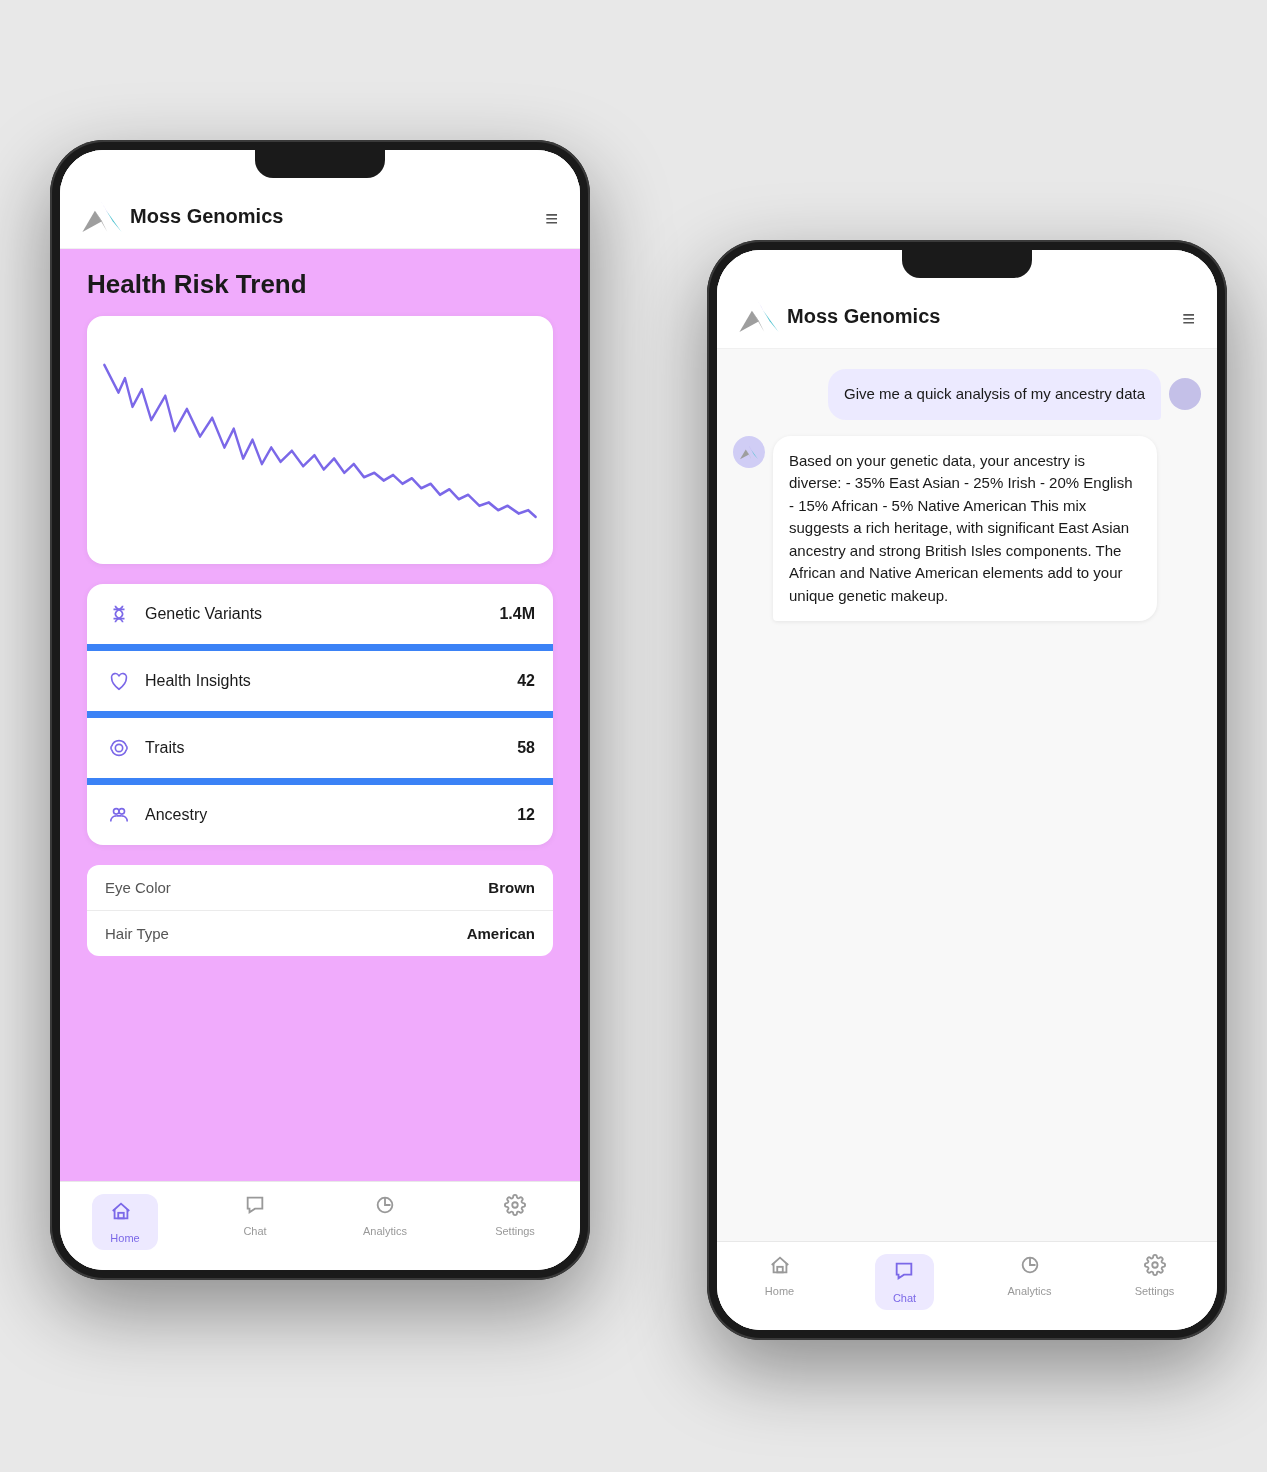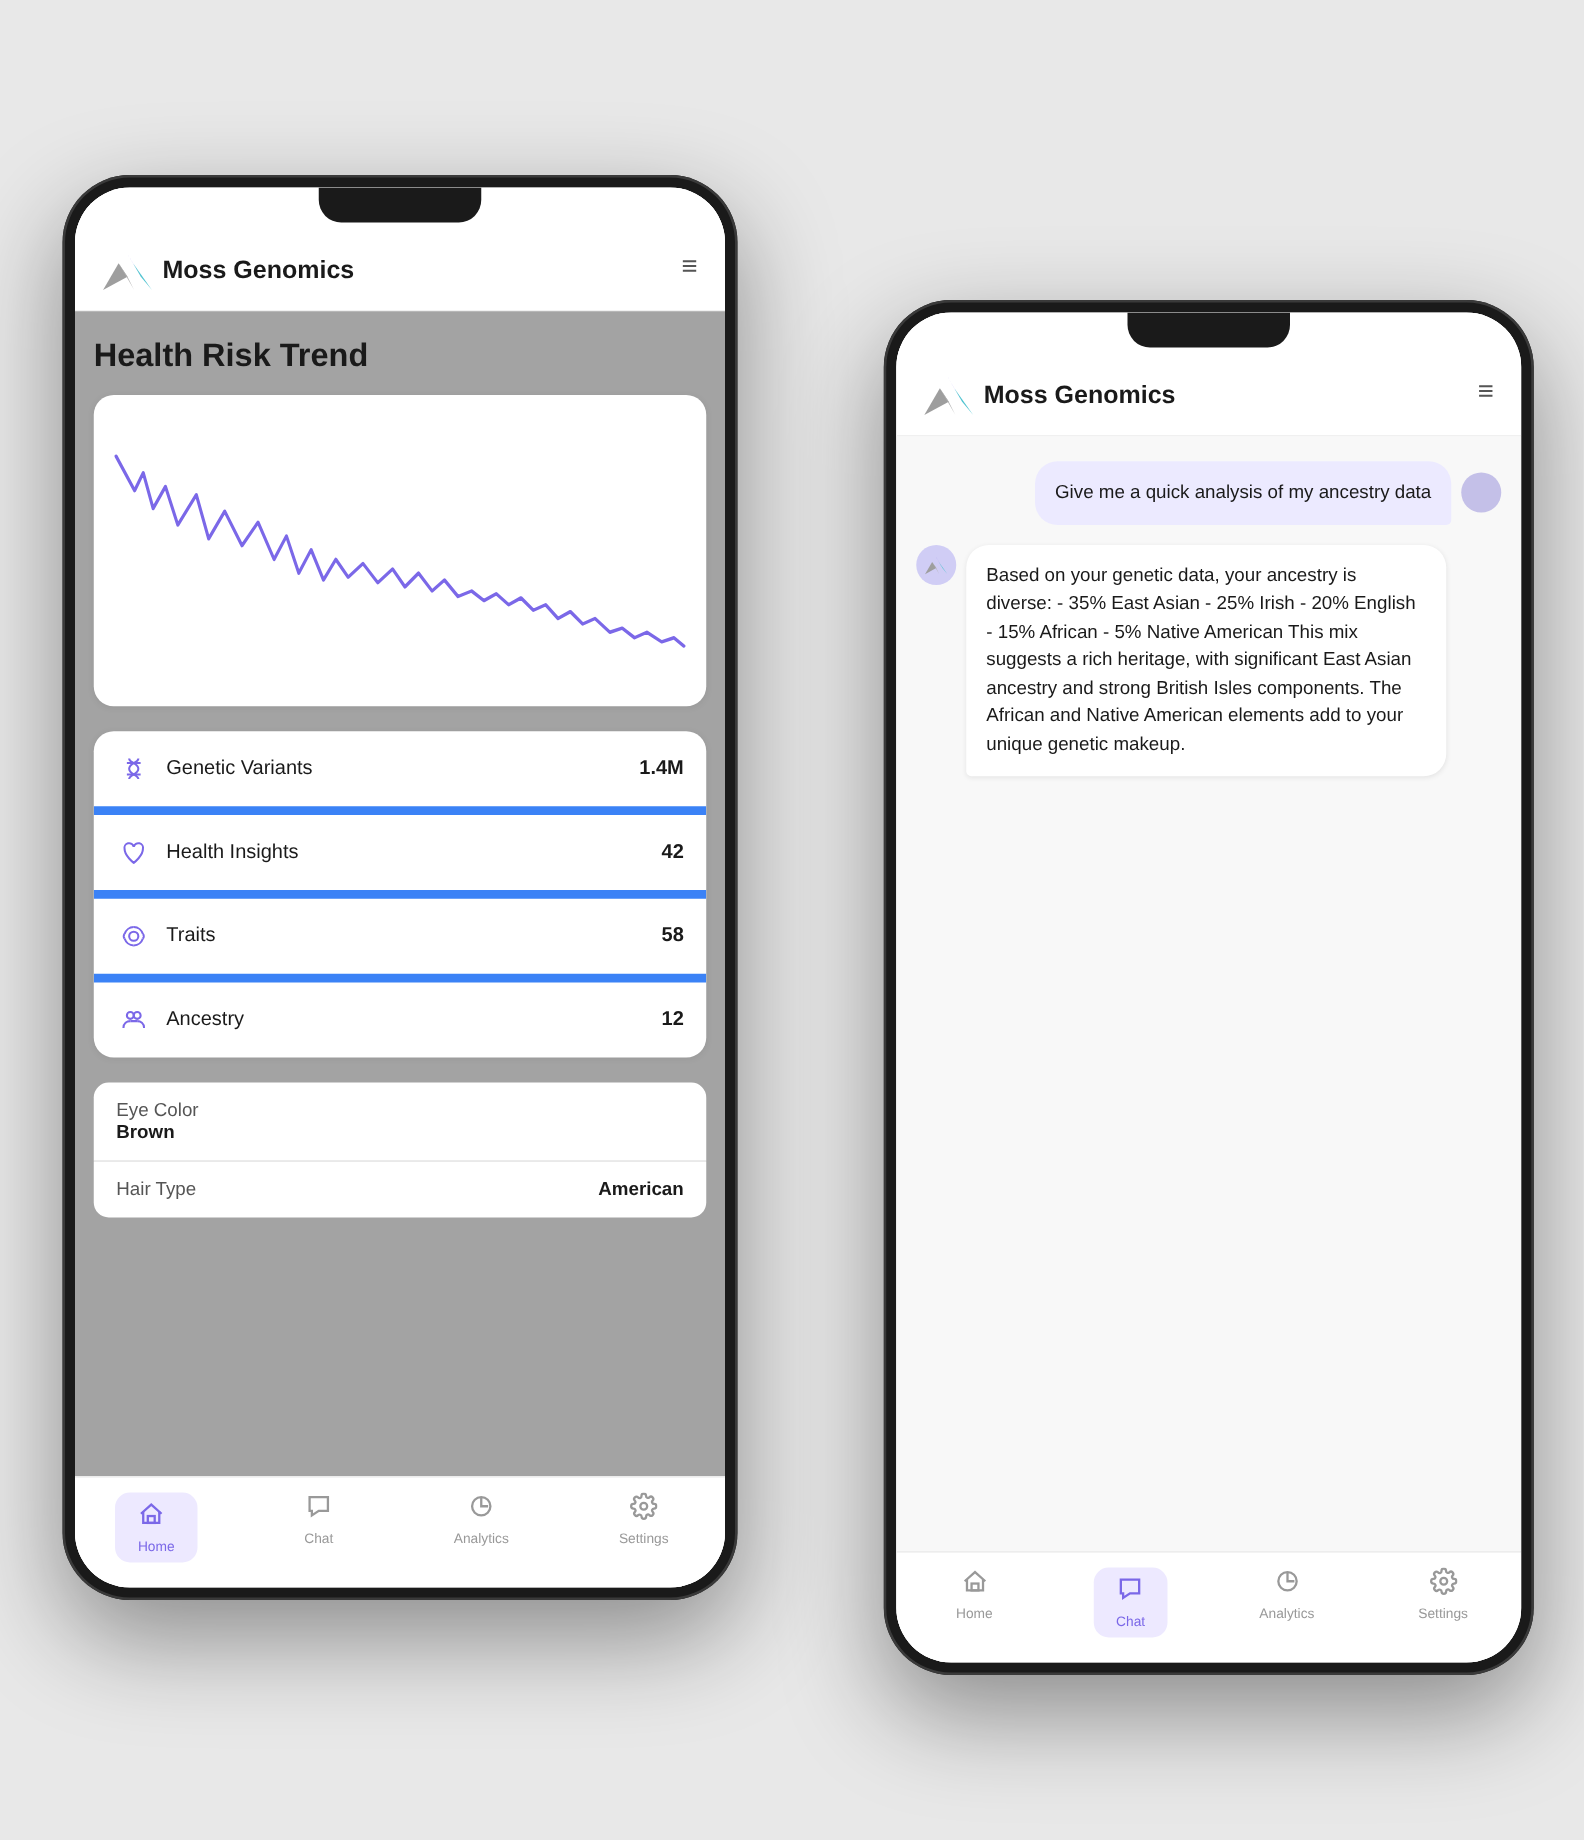--- a/index.html
+++ b/index.html
@@ -82,21 +82,21 @@
       height: 100%;
       display: flex;
       flex-direction: column;
       overflow: hidden;
       background: #f8f8f8;
     }
 
     
     .app-header {
       display: flex;
-      align-items: flex-start;
+      align-items: flex-end;
       padding: 50px 22px 16px;
       background: #fff;
       border-bottom: 1px solid #f0f0f0;
       gap: 12px;
     }
     .logo {
       display: flex;
       align-items: center;
       gap: 8px;
     }
@@ -113,22 +113,22 @@
       margin-left: auto;
       font-size: 22px;
       color: #555;
       cursor: pointer;
     }
 
     
     .home-scroll {
       flex: 1;
       overflow-y: auto;
-      padding: 20px 15px;
-      background: #a3a3a3;
+      padding: 20px 27px;
+      background: #f0abfc;
     }
     .section-title {
       font-size: 26px;
       font-weight: 800;
       color: #1a1a1a;
       margin-bottom: 16px;
     }
     .chart-container {
       background: #fff;
       border-radius: 16px;
@@ -180,21 +180,21 @@
     
     .traits-section { margin-bottom: 20px; }
     .trait-row {
       display: flex;
       justify-content: space-between;
       padding: 14px 0;
       border-bottom: 1px solid #ebebeb;
       background: #fff;
       padding: 14px 18px;
     }
-    .trait-row:first-child { border-radius: 12px 12px 0 0; flex-direction: column; }
+    .trait-row:first-child { border-radius: 12px 12px 0 0; }
     .trait-row:last-child { border-radius: 0 0 12px 12px; border-bottom: none; }
     .trait-name { font-size: 15px; color: #555; }
     .trait-val { font-size: 15px; font-weight: 700; color: #1a1a1a; }
 
     
     .bottom-nav {
       display: flex;
       background: #fff;
       border-top: 1px solid #e8e8e8;
       padding: 8px 0 16px;

